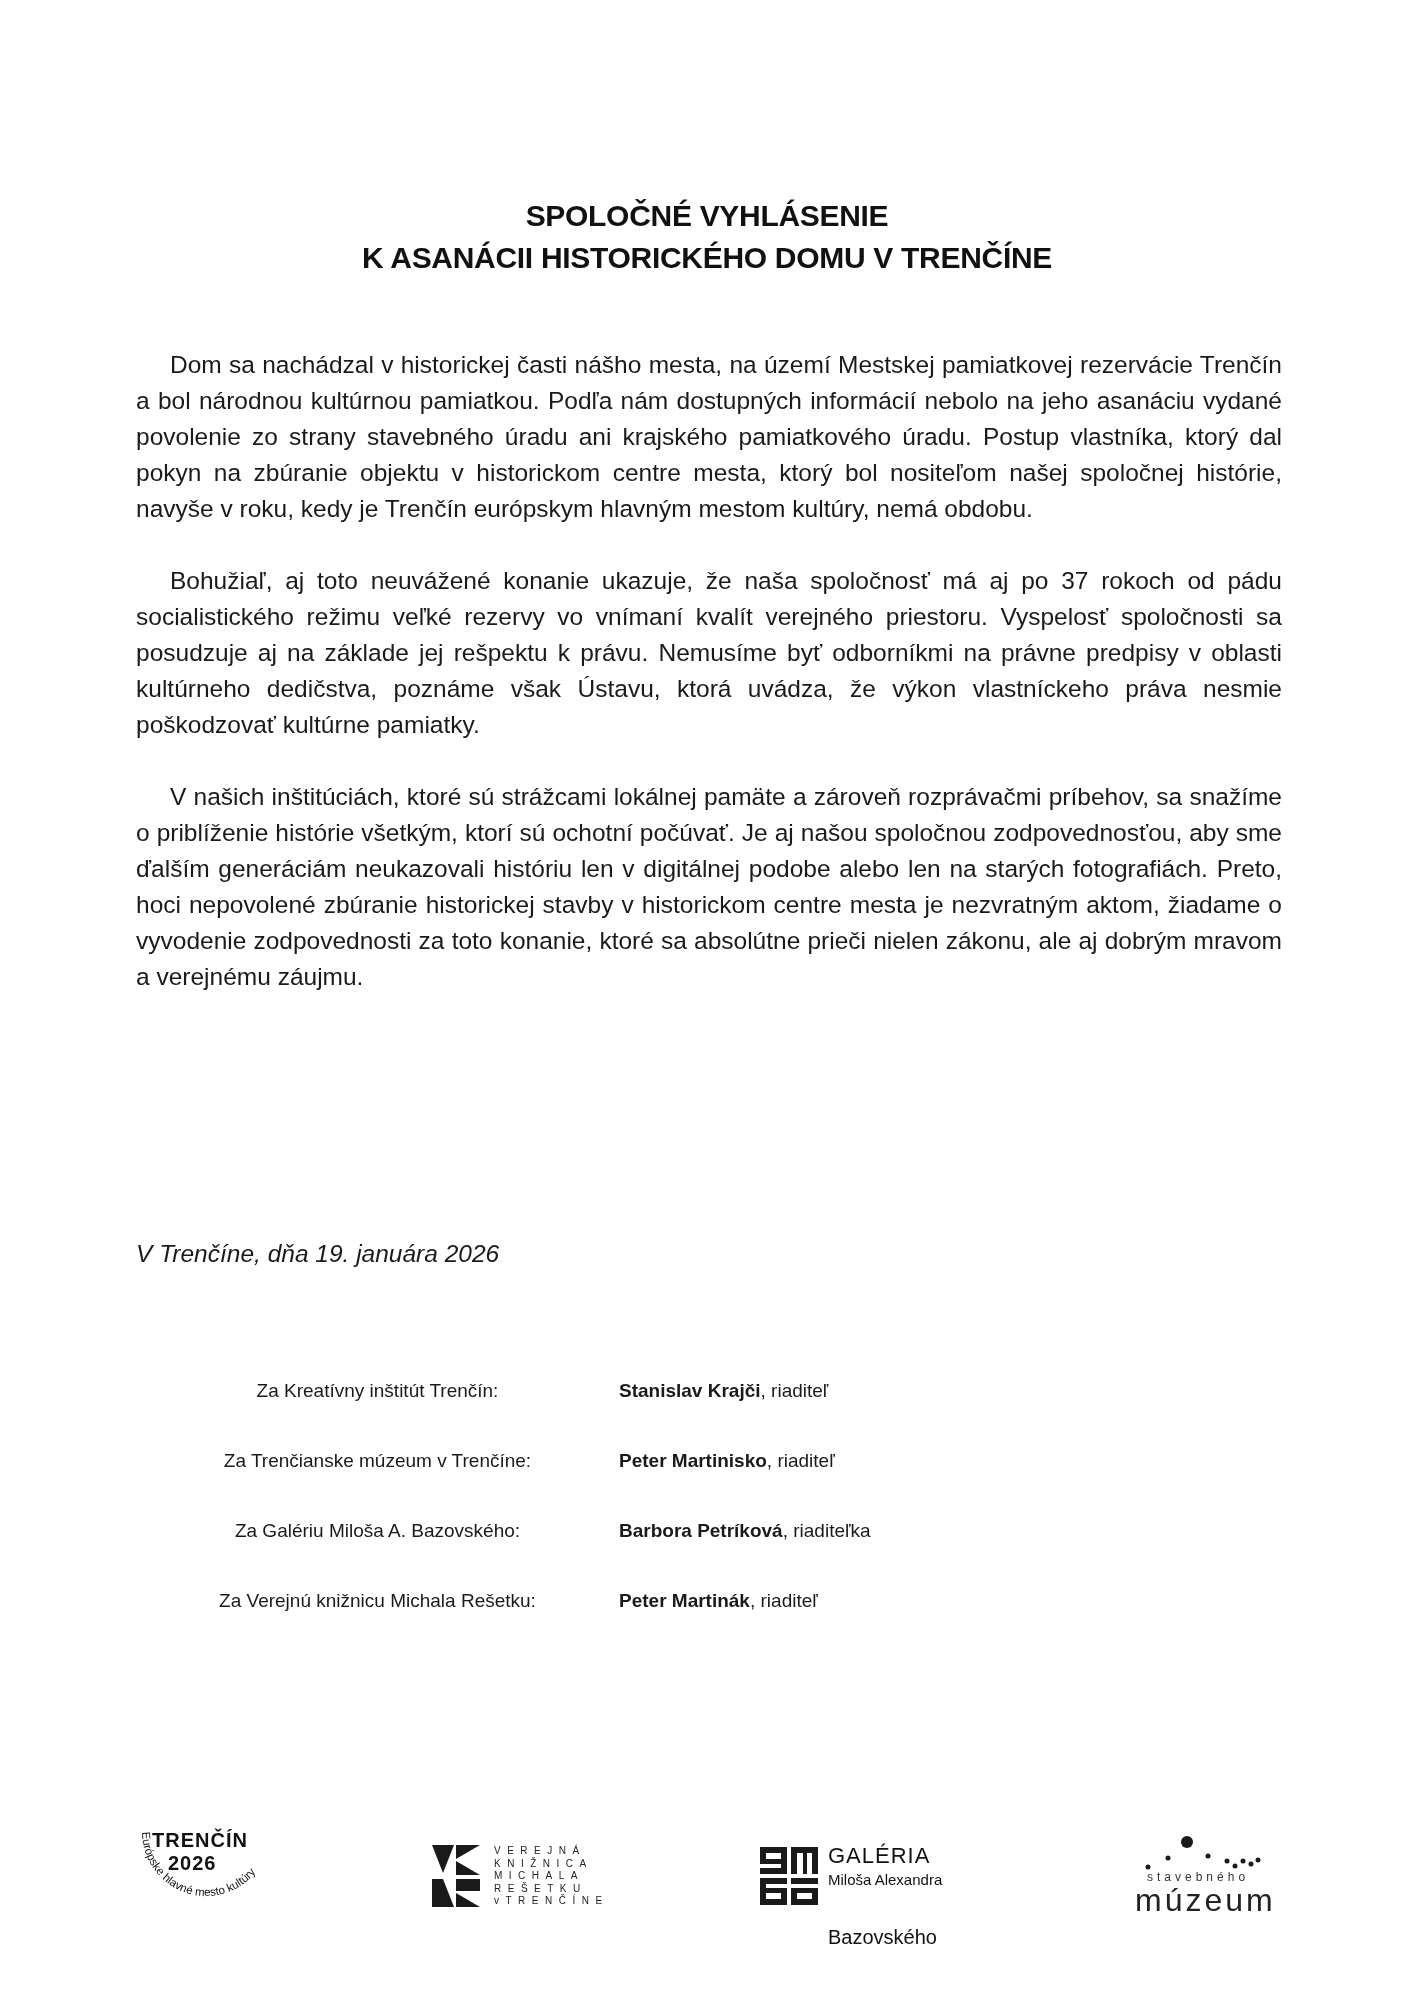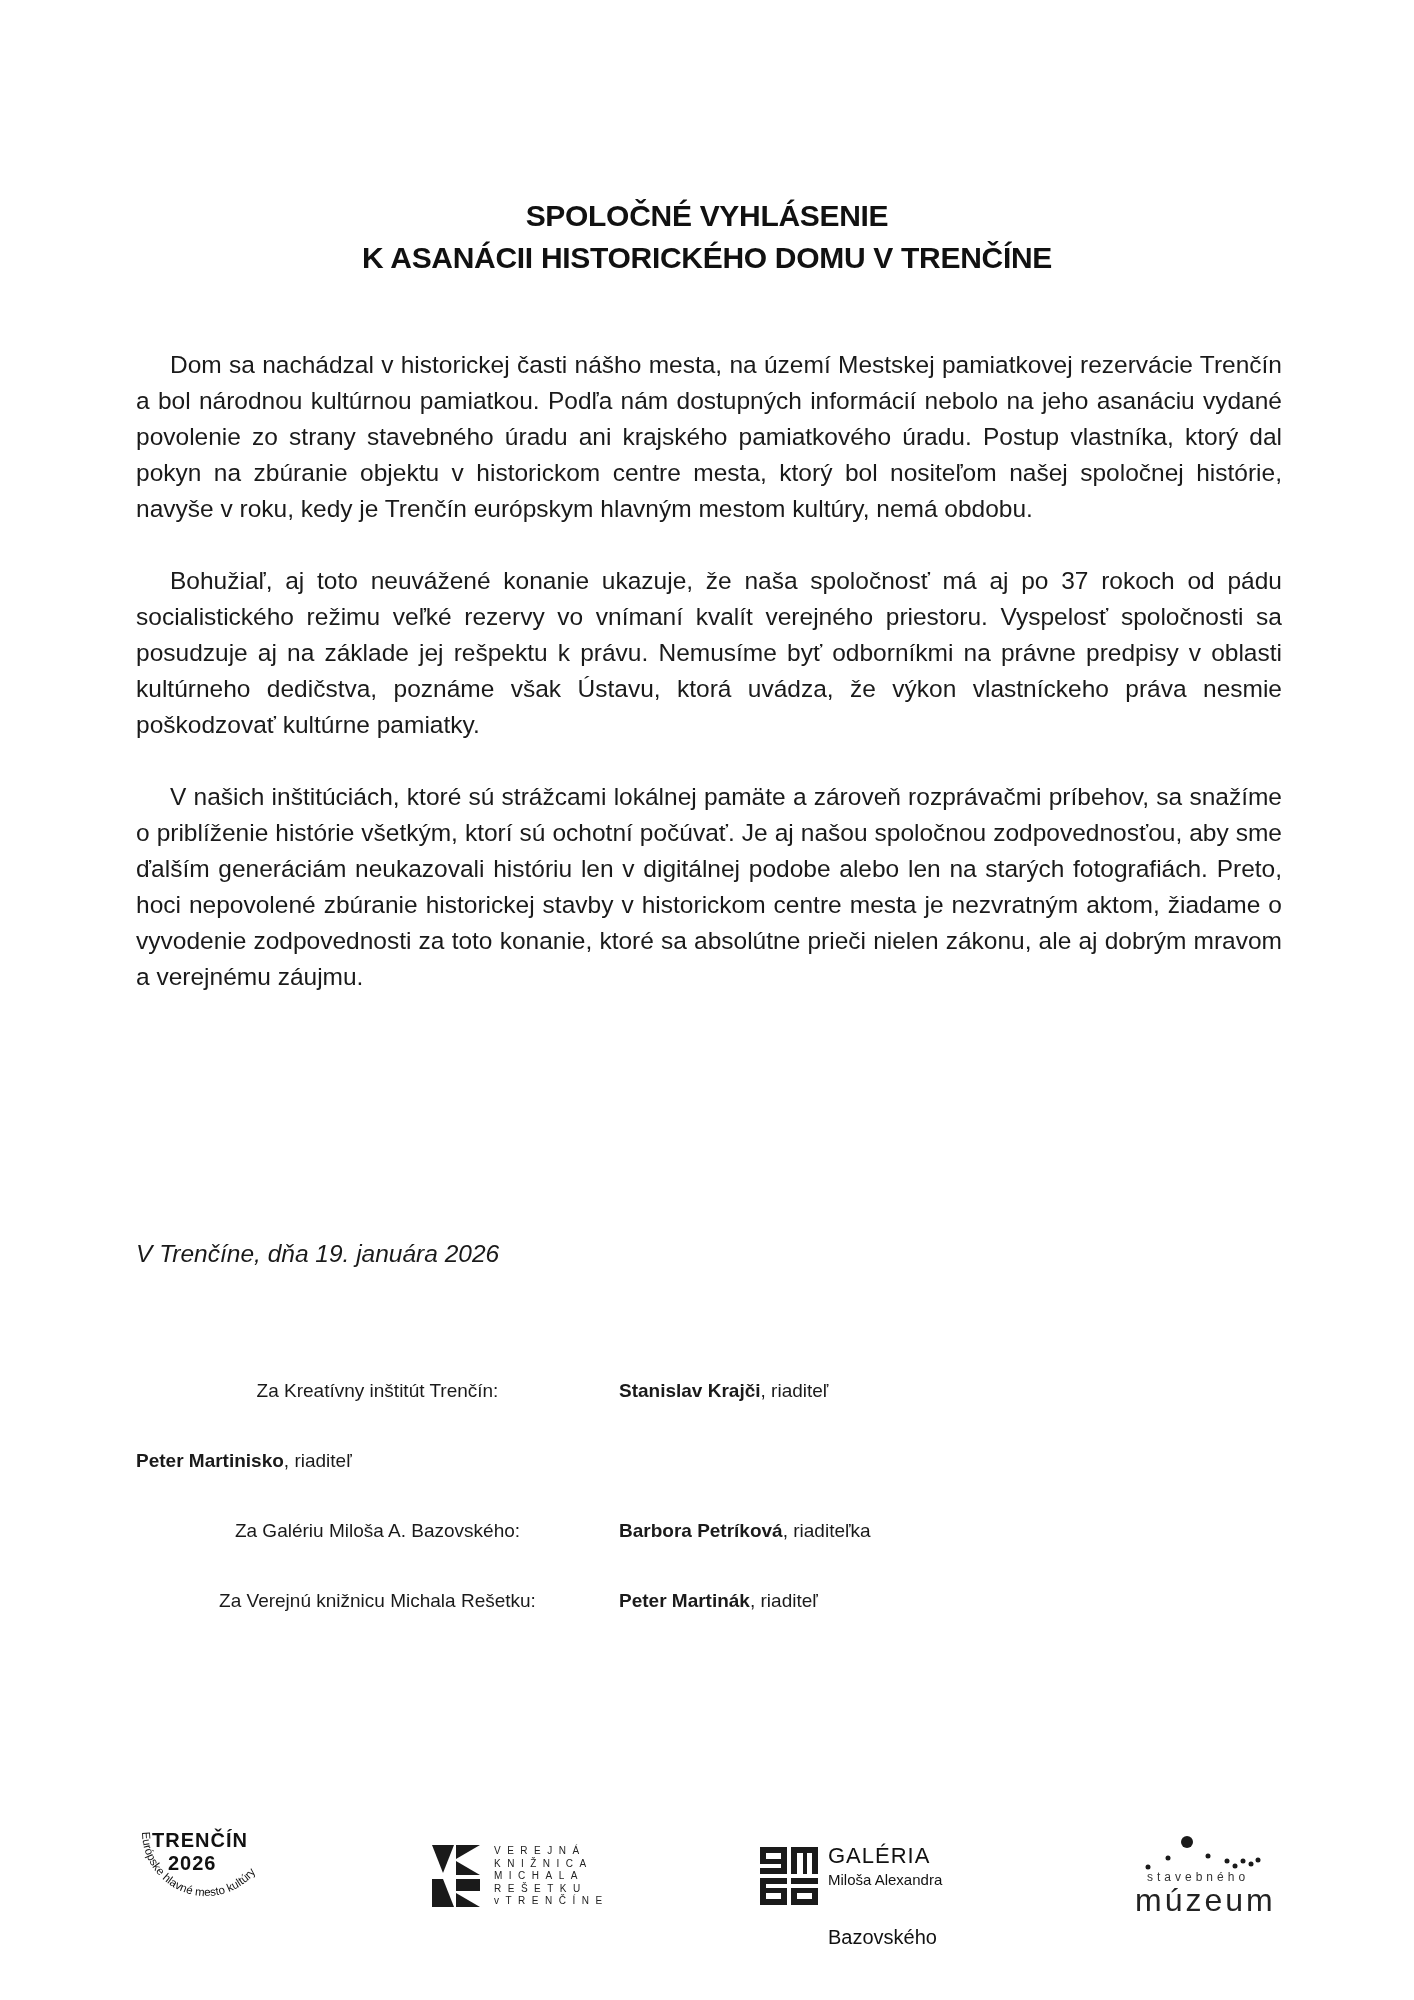--- a/index.html
+++ b/index.html
@@ -64,20 +64,21 @@
 </div>
 
 <div class="date">V Trenčíne, dňa 19. januára 2026</div>
 
 <div class="signatures">
   <div class="sig-row">
     <span class="sig-org">Za Kreatívny inštitút Trenčín:</span>
     <span><span class="sig-name">Stanislav Krajči</span><span>, riaditeľ</span></span>
   </div>
   <div class="sig-row">
+    <span class="sig-org">Za Trenčianske múzeum v Trenčíne:</span>
     <span><span class="sig-name">Peter Martinisko</span><span>, riaditeľ</span></span>
   </div>
   <div class="sig-row">
     <span class="sig-org">Za Galériu Miloša A. Bazovského:</span>
     <span><span class="sig-name">Barbora Petríková</span><span>, riaditeľka</span></span>
   </div>
   <div class="sig-row">
     <span class="sig-org">Za Verejnú knižnicu Michala Rešetku:</span>
     <span><span class="sig-name">Peter Martinák</span><span>, riaditeľ</span></span>
   </div>

